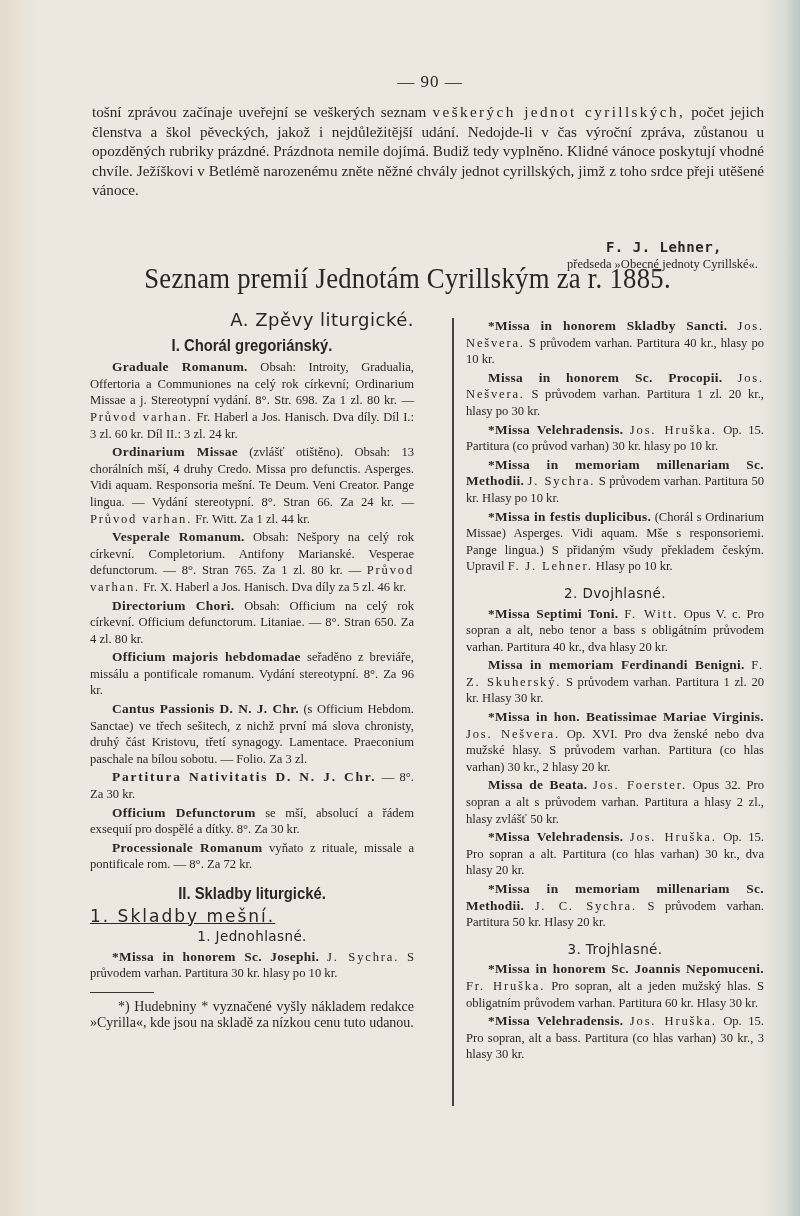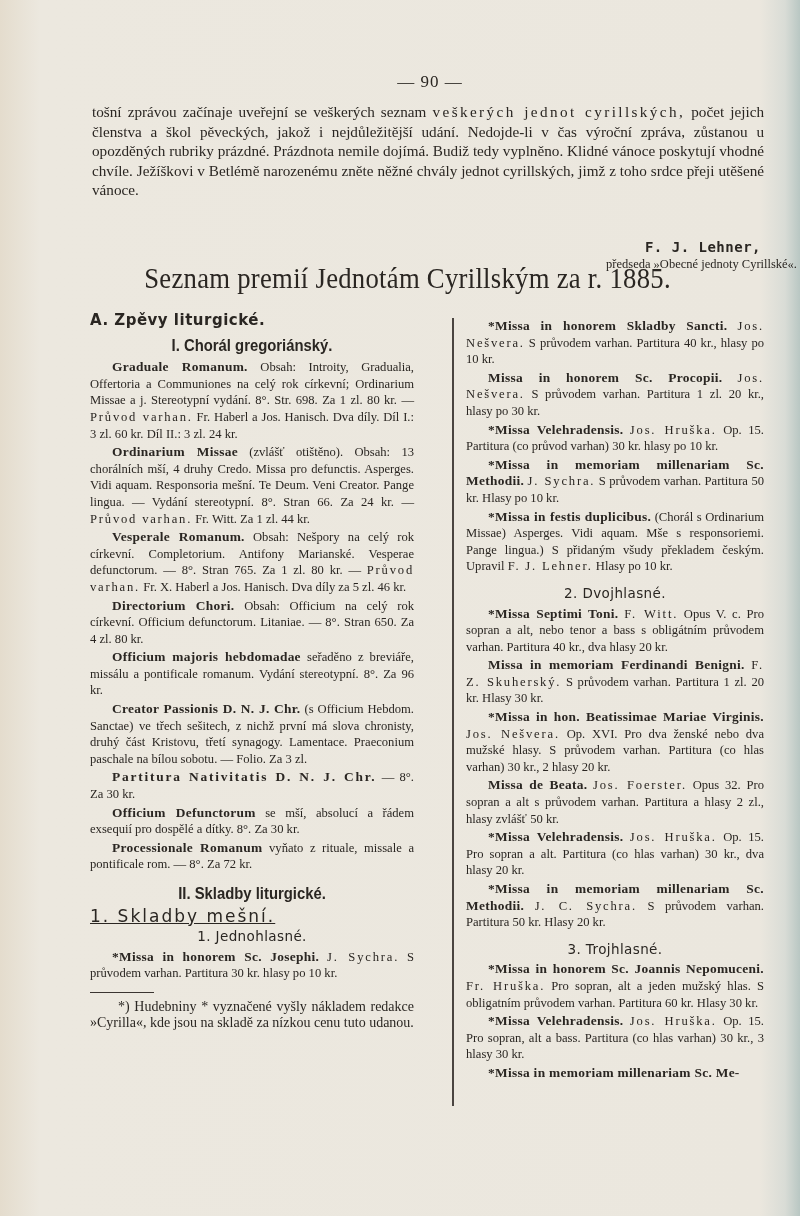--- a/index.html
+++ b/index.html
@@ -7,29 +7,29 @@
     width: 800px; height: 1216px; overflow: hidden;
     background: #e9e4da;
     background-image: linear-gradient(90deg, #e4dccd 0px, #ece8df 40px, #ebe7de 760px, #d9dcd6 785px, #b9c7c3 800px);
     font-family: "Liberation Serif", "DejaVu Serif", serif;
     color: #2a2622;
     position: relative;
   }
   .page-number { position: absolute; top: 72px; left: 0; width: 860px; text-align: center; font-size: 17px; letter-spacing: 1px; }
   .intro { position: absolute; top: 102px; left: 92px; width: 672px; font-size: 15.2px; line-height: 19.5px; text-align: justify; }
   .intro .spaced { letter-spacing: 2.4px; }
-  .signature { position: absolute; top: 239px; left: 552px; width: 245px; text-align: right; }
+  .signature { position: absolute; top: 239px; left: 513px; width: 245px; text-align: right; }
   .sig-name { font-family: "DejaVu Sans Mono", monospace; font-weight: bold; font-size: 14px; display: block; text-align: right; padding-right: 36px; letter-spacing: 0.5px; }
   .sig-role { font-size: 12.5px; display: block; margin-top: 2px; }
   .main-title { position: absolute; top: 262px; left: 0; width: 815px; text-align: center; font-family: "Liberation Serif", serif; font-size: 29px; letter-spacing: 0.3px; transform: scaleX(0.92); }
   .col { position: absolute; top: 312px; font-size: 12.6px; line-height: 16.6px; text-align: justify; }
   .col-left { left: 90px; width: 324px; }
   .col-right { left: 466px; width: 298px; top: 318px; }
   .col-divider { position: absolute; left: 452px; top: 318px; width: 1.5px; height: 788px; background: #4a4440; }
-  .sec-a { font-family: "DejaVu Sans", sans-serif; font-size: 15px; text-align: left; margin: 0 0 8px 0; letter-spacing: 0.5px; font-weight: bold; }
+  .sec-a { font-family: "DejaVu Sans", sans-serif; font-size: 18px; text-align: right; margin: 0 0 8px 0; letter-spacing: 0.5px; }
   .sec-roman { font-family: "Liberation Sans", sans-serif; font-weight: bold; font-size: 16.5px; text-align: center; margin: 6px 0 6px 0; transform: scaleX(0.9); }
   .sec-sub { font-family: "DejaVu Sans", sans-serif; font-size: 17px; text-align: left; margin: 2px 0 4px 0; letter-spacing: 2px; text-decoration: underline; }
   .sec-sub2 { font-family: "DejaVu Sans", sans-serif; font-size: 13.5px; text-align: center; margin: 4px 0 4px 0; letter-spacing: 0.4px; }
   .entry { margin: 0 0 2px 0; text-indent: 22px; }
   .entry b { font-family: "Liberation Serif", serif; font-weight: bold; font-size: 13.4px; letter-spacing: 0.3px; }
   .entry .sp { letter-spacing: 1.8px; }
   .footnote-rule { width: 64px; border-top: 1.2px solid #3a3430; margin: 10px 0 6px 0; }
   .footnote { font-size: 14px; line-height: 16px; text-indent: 28px; margin: 0; }
 </style>
 </head>
@@ -53,21 +53,21 @@
 
 <div class="col col-left">
   <div class="sec-a">A. Zpěvy liturgické.</div>
   <div class="sec-roman">I. Chorál gregoriánský.</div>
 
   <p class="entry"><b>Graduale Romanum.</b><span> Obsah: Introity, Gradualia, Offertoria a Communiones na celý rok církevní; Ordinarium Missae a j. Stereotypní vydání. 8°. Str. 698. Za 1 zl. 80 kr. — </span><span class="sp">Průvod varhan.</span><span> Fr. Haberl a Jos. Hanisch. Dva díly. Díl I.: 3 zl. 60 kr. Díl II.: 3 zl. 24 kr.</span></p>
   <p class="entry"><b>Ordinarium Missae</b><span> (zvlášť otištěno). Obsah: 13 chorálních mší, 4 druhy Credo. Missa pro defunctis. Asperges. Vidi aquam. Responsoria mešní. Te Deum. Veni Creator. Pange lingua. — Vydání stereotypní. 8°. Stran 66. Za 24 kr. — </span><span class="sp">Průvod varhan.</span><span> Fr. Witt. Za 1 zl. 44 kr.</span></p>
   <p class="entry"><b>Vesperale Romanum.</b><span> Obsah: Nešpory na celý rok církevní. Completorium. Antifony Marianské. Vesperae defunctorum. — 8°. Stran 765. Za 1 zl. 80 kr. — </span><span class="sp">Průvod varhan.</span><span> Fr. X. Haberl a Jos. Hanisch. Dva díly za 5 zl. 46 kr.</span></p>
   <p class="entry"><b>Directorium Chori.</b><span> Obsah: Officium na celý rok církevní. Officium defunctorum. Litaniae. — 8°. Stran 650. Za 4 zl. 80 kr.</span></p>
   <p class="entry"><b>Officium majoris hebdomadae</b><span> seřaděno z breviáře, missálu a pontificale romanum. Vydání stereotypní. 8°. Za 96 kr.</span></p>
-  <p class="entry"><b>Creator Passionis D. N. J. Chr.</b><span> (s Officium Hebdom. Sanctae) ve třech sešitech, z nichž první má slova chronisty, druhý část Kristovu, třetí synagogy. Lamentace. Praeconium paschale na bílou sobotu. — Folio. Za 3 zl.</span></p>
+  <p class="entry"><b>Cantus Passionis D. N. J. Chr.</b><span> (s Officium Hebdom. Sanctae) ve třech sešitech, z nichž první má slova chronisty, druhý část Kristovu, třetí synagogy. Lamentace. Praeconium paschale na bílou sobotu. — Folio. Za 3 zl.</span></p>
   <p class="entry"><b class="sp">Partitura Nativitatis D. N. J. Chr.</b><span> — 8°. Za 30 kr.</span></p>
   <p class="entry"><b>Officium Defunctorum</b><span> se mší, absolucí a řádem exsequií pro dospělé a dítky. 8°. Za 30 kr.</span></p>
   <p class="entry"><b>Processionale Romanum</b><span> vyňato z rituale, missale a pontificale rom. — 8°. Za 72 kr.</span></p>
 
   <div class="sec-roman" style="margin-top:12px">II. Skladby liturgické.</div>
   <div class="sec-sub">1. Skladby mešní.</div>
   <div class="sec-sub2">1. Jednohlasné.</div>
 
   <p class="entry"><b>*Missa in honorem Sc. Josephi.</b><span> </span><span class="sp">J. Sychra.</span><span> S průvodem varhan. Partitura 30 kr. hlasy po 10 kr.</span></p>
 
@@ -88,14 +88,13 @@
   <p class="entry"><b>Missa in memoriam Ferdinandi Benigni.</b><span> </span><span class="sp">F. Z. Skuherský.</span><span> S průvodem varhan. Partitura 1 zl. 20 kr. Hlasy 30 kr.</span></p>
   <p class="entry"><b>*Missa in hon. Beatissimae Mariae Virginis.</b><span> </span><span class="sp">Jos. Nešvera.</span><span> Op. XVI. Pro dva ženské nebo dva mužské hlasy. S průvodem varhan. Partitura (co hlas varhan) 30 kr., 2 hlasy 20 kr.</span></p>
   <p class="entry"><b>Missa de Beata.</b><span> </span><span class="sp">Jos. Foerster.</span><span> Opus 32. Pro sopran a alt s průvodem varhan. Partitura a hlasy 2 zl., hlasy zvlášť 50 kr.</span></p>
   <p class="entry"><b>*Missa Velehradensis.</b><span> </span><span class="sp">Jos. Hruška.</span><span> Op. 15. Pro sopran a alt. Partitura (co hlas varhan) 30 kr., dva hlasy 20 kr.</span></p>
   <p class="entry"><b>*Missa in memoriam millenariam Sc. Methodii.</b><span> </span><span class="sp">J. C. Sychra.</span><span> S průvodem varhan. Partitura 50 kr. Hlasy 20 kr.</span></p>
 
   <div class="sec-sub2" style="margin-top:10px">3. Trojhlasné.</div>
 
   <p class="entry"><b>*Missa in honorem Sc. Joannis Nepomuceni.</b><span> </span><span class="sp">Fr. Hruška.</span><span> Pro sopran, alt a jeden mužský hlas. S obligatním průvodem varhan. Partitura 60 kr. Hlasy 30 kr.</span></p>
   <p class="entry"><b>*Missa Velehradensis.</b><span> </span><span class="sp">Jos. Hruška.</span><span> Op. 15. Pro sopran, alt a bass. Partitura (co hlas varhan) 30 kr., 3 hlasy 30 kr.</span></p>
-  <p class="entry"><b>*Missa in memoriam millenariam Sc. Me-</b></p>
 </div>
 
 </body></html>

